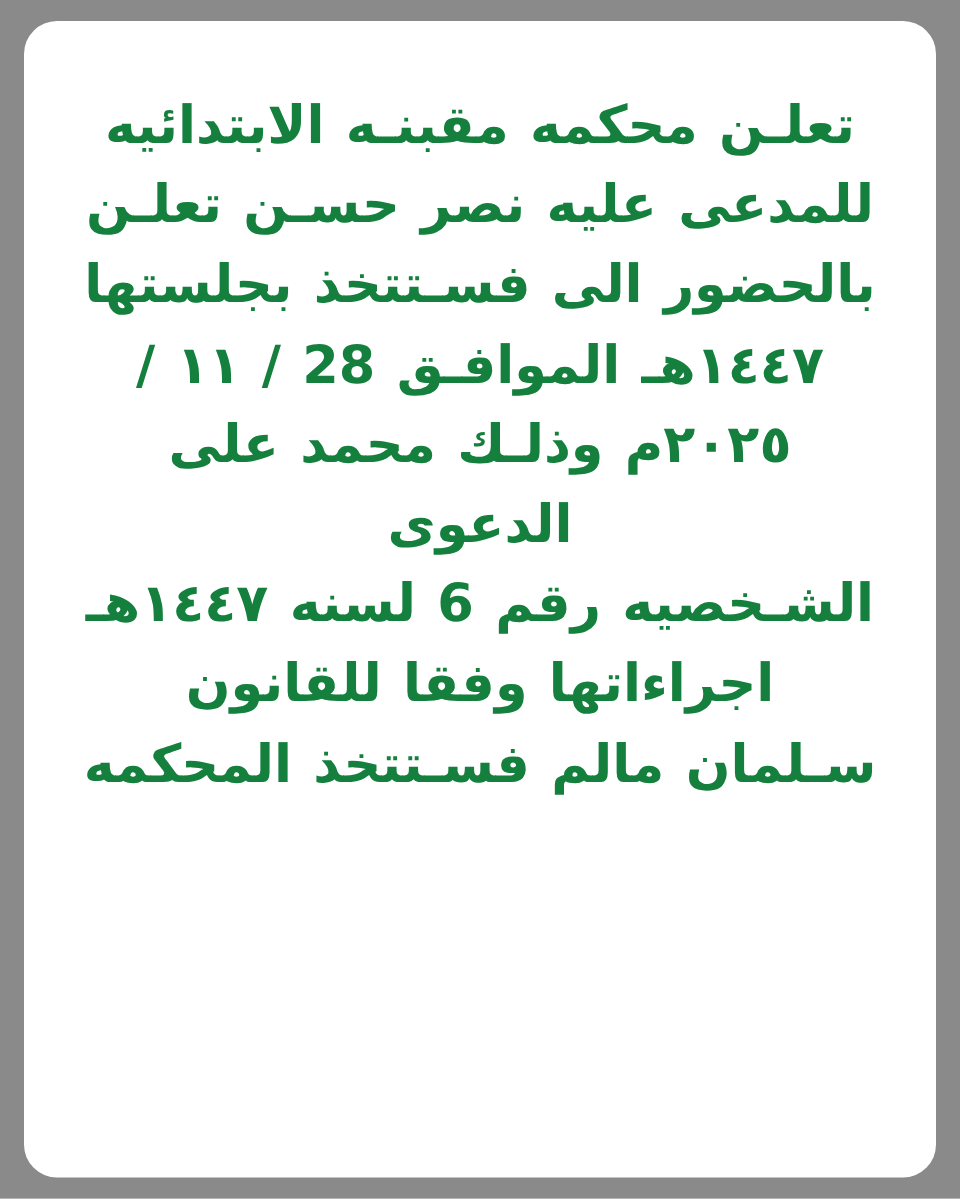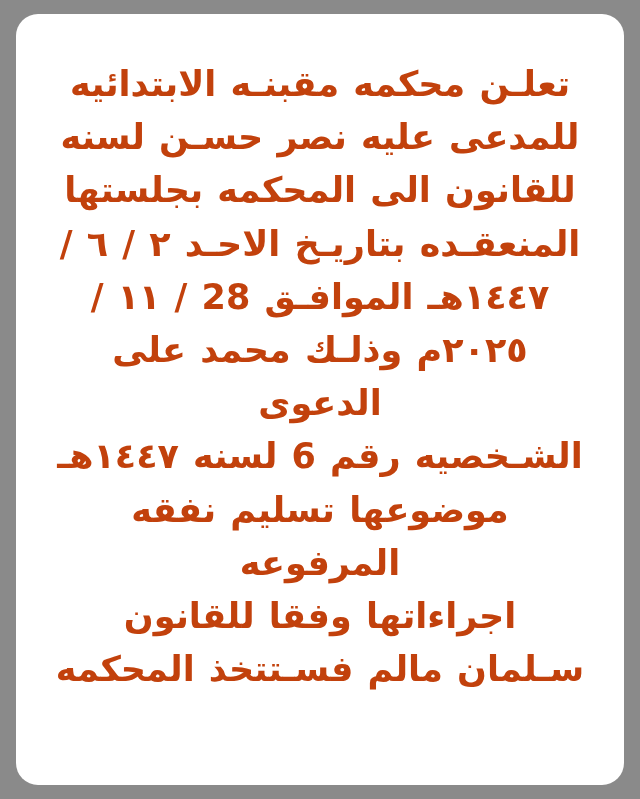--- a/index.html
+++ b/index.html
@@ -28,42 +28,40 @@
     border-radius: 22px;
     padding: 44px 30px 40px 30px;
     display: flex;
     align-items: flex-start;
     justify-content: center;
   }
   .notice-body {
     width: 100%;
     direction: rtl;
     text-align: center;
-    color: #c2410c;
+    color: #15803d;
     font-size: 35px;
     line-height: 1.52;
     font-weight: 700;
     letter-spacing: 0.2px;
     word-spacing: 2px;
   }
   .notice-body p {
     margin: 0;
   }
 </style>
 </head>
 <body>
 
 <div class="page-frame">
   <div class="notice-card">
     <div class="notice-body">
       <p>تعلـن محكمه مقبنـه الابتدائيه</p>
-      <p>للمدعى عليه نصر حسـن لسنه</p>
-      <p>للقانون الى المحكمه بجلستها</p>
-      <p>المنعقـده بتاريـخ الاحـد ٢ / ٦ /</p>
+      <p>للمدعى عليه نصر حسـن تعلـن</p>
+      <p>بالحضور الى فسـتتخذ بجلستها</p>
       <p>١٤٤٧هـ    الموافـق    28 / ١١ /</p>
       <p>٢٠٢٥م وذلـك محمد على الدعوى</p>
       <p>الشـخصيه رقم 6 لسنه ١٤٤٧هـ</p>
-      <p>موضوعها تسليم نفقه المرفوعه</p>
       <p>اجراءاتها وفقا للقانون</p>
       <p>سـلمان مالم فسـتتخذ المحكمه</p>
     </div>
   </div>
 </div>
 
 </body></html>

